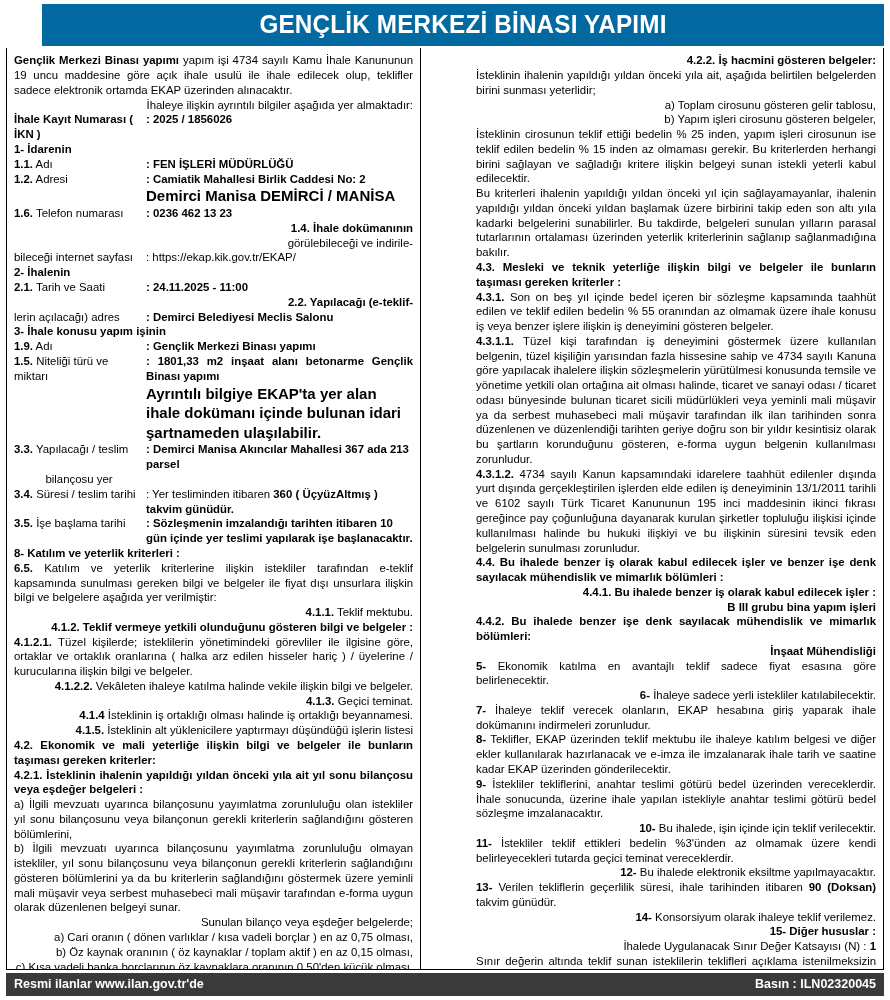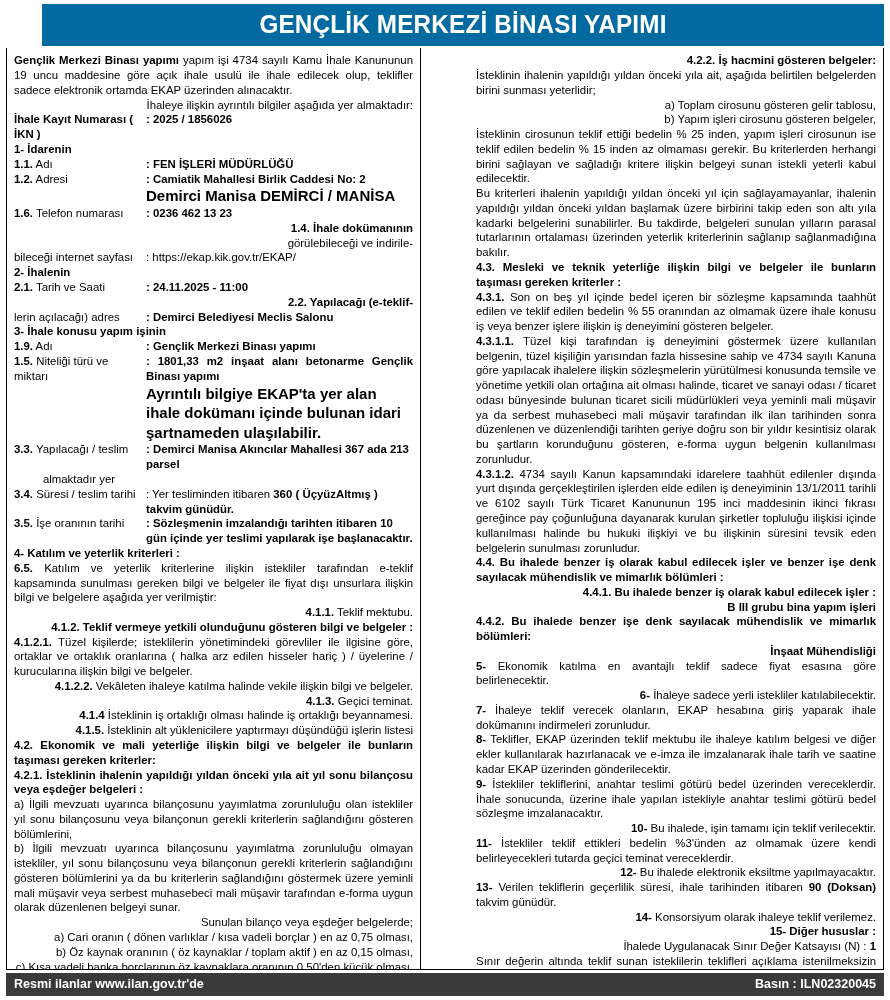--- a/index.html
+++ b/index.html
@@ -185,35 +185,35 @@
         <div class="lbl"><span class="b">1.5.</span> <span>Niteliği türü ve miktarı</span></div>
         <div class="val just">: 1801,33 m2 inşaat alanı betonarme Gençlik Binası yapımı</div>
       </div>
       <div class="cont">Ayrıntılı bilgiye EKAP'ta yer alan ihale dokümanı içinde bulunan idari şartnameden ulaşılabilir.</div>
 
       <div class="row">
         <div class="lbl"><span class="b">3.3.</span> <span>Yapılacağı / teslim</span></div>
         <div class="val">: Demirci Manisa Akıncılar Mahallesi 367 ada 213 parsel</div>
       </div>
       <div class="row">
-        <div class="lbl center">almaktadır yer</div>
+        <div class="lbl center">bilançosu yer</div>
         <div class="val"></div>
       </div>
 
       <div class="row">
         <div class="lbl"><span class="b">3.4.</span> <span>Süresi / teslim tarihi</span></div>
         <div class="val normal"><span>: Yer tesliminden itibaren </span><span class="b">360 ( ÜçyüzAltmış ) takvim günüdür.</span></div>
       </div>
 
       <div class="row">
-        <div class="lbl"><span class="b">3.5.</span> <span>İşe oranının tarihi</span></div>
+        <div class="lbl"><span class="b">3.5.</span> <span>İşe başlama tarihi</span></div>
         <div class="val">: Sözleşmenin imzalandığı tarihten itibaren 10 gün içinde yer teslimi yapılarak işe başlanacaktır.</div>
       </div>
 
-      <p class="heading">4- Katılım ve yeterlik kriterleri :</p>
+      <p class="heading">8- Katılım ve yeterlik kriterleri :</p>
 
       <p class="p"><span class="b">6.5.</span><span> Katılım ve yeterlik kriterlerine ilişkin istekliler tarafından e-teklif kapsamında sunulması gereken bilgi ve belgeler ile fiyat dışı unsurlara ilişkin bilgi ve belgelere aşağıda yer verilmiştir:</span></p>
       <p class="p nj"><span class="b">4.1.1.</span><span> Teklif mektubu.</span></p>
       <p class="p nj b">4.1.2. Teklif vermeye yetkili olunduğunu gösteren bilgi ve belgeler :</p>
       <p class="p"><span class="b">4.1.2.1.</span><span> Tüzel kişilerde; isteklilerin yönetimindeki görevliler ile ilgisine göre, ortaklar ve ortaklık oranlarına ( halka arz edilen hisseler hariç ) / üyelerine / kurucularına ilişkin bilgi ve belgeler.</span></p>
       <p class="p nj"><span class="b">4.1.2.2.</span><span> Vekâleten ihaleye katılma halinde vekile ilişkin bilgi ve belgeler.</span></p>
       <p class="p nj"><span class="b">4.1.3.</span><span> Geçici teminat.</span></p>
       <p class="p nj"><span class="b">4.1.4</span><span> İsteklinin iş ortaklığı olması halinde iş ortaklığı beyannamesi.</span></p>
       <p class="p nj"><span class="b">4.1.5.</span><span> İsteklinin alt yüklenicilere yaptırmayı düşündüğü işlerin listesi</span></p>
       <p class="p b">4.2. Ekonomik ve mali yeterliğe ilişkin bilgi ve belgeler ile bunların taşıması gereken kriterler:</p>
@@ -245,21 +245,21 @@
       <p class="p nj b">4.4.1. Bu ihalede benzer iş olarak kabul edilecek işler :</p>
       <p class="p nj b">B III grubu bina yapım işleri</p>
       <p class="p b">4.4.2. Bu ihalede benzer işe denk sayılacak mühendislik ve mimarlık bölümleri:</p>
       <p class="p nj b">İnşaat Mühendisliği</p>
 
       <p class="p"><span class="b">5-</span><span> Ekonomik katılma en avantajlı teklif sadece fiyat esasına göre belirlenecektir.</span></p>
       <p class="p nj"><span class="b">6-</span><span> İhaleye sadece yerli istekliler katılabilecektir.</span></p>
       <p class="p"><span class="b">7-</span><span> İhaleye teklif verecek olanların, EKAP hesabına giriş yaparak ihale dokümanını indirmeleri zorunludur.</span></p>
       <p class="p"><span class="b">8-</span><span> Teklifler, EKAP üzerinden teklif mektubu ile ihaleye katılım belgesi ve diğer ekler kullanılarak hazırlanacak ve e-imza ile imzalanarak ihale tarih ve saatine kadar EKAP üzerinden gönderilecektir.</span></p>
       <p class="p"><span class="b">9-</span><span> İstekliler tekliflerini, anahtar teslimi götürü bedel üzerinden vereceklerdir. İhale sonucunda, üzerine ihale yapılan istekliyle anahtar teslimi götürü bedel sözleşme imzalanacaktır.</span></p>
-      <p class="p nj"><span class="b">10-</span><span> Bu ihalede, işin tamamı için teklif verilecektir.</span></p>
+      <p class="p nj"><span class="b">10-</span><span> Bu ihalede, işin içinde için teklif verilecektir.</span></p>
       <p class="p"><span class="b">11-</span><span> İstekliler teklif ettikleri bedelin %3'ünden az olmamak üzere kendi belirleyecekleri tutarda geçici teminat vereceklerdir.</span></p>
       <p class="p nj"><span class="b">12-</span><span> Bu ihalede elektronik eksiltme yapılmayacaktır.</span></p>
       <p class="p"><span class="b">13-</span><span> Verilen tekliflerin geçerlilik süresi, ihale tarihinden itibaren </span><span class="b">90 (Doksan)</span><span> takvim günüdür.</span></p>
       <p class="p nj"><span class="b">14-</span><span> Konsorsiyum olarak ihaleye teklif verilemez.</span></p>
 
       <p class="p nj b">15- Diğer hususlar :</p>
       <p class="p nj"><span>İhalede Uygulanacak Sınır Değer Katsayısı (N) : </span><span class="b">1</span></p>
       <p class="p">Sınır değerin altında teklif sunan isteklilerin teklifleri açıklama istenilmeksizin reddedilecektir</p>
 
     </div>

